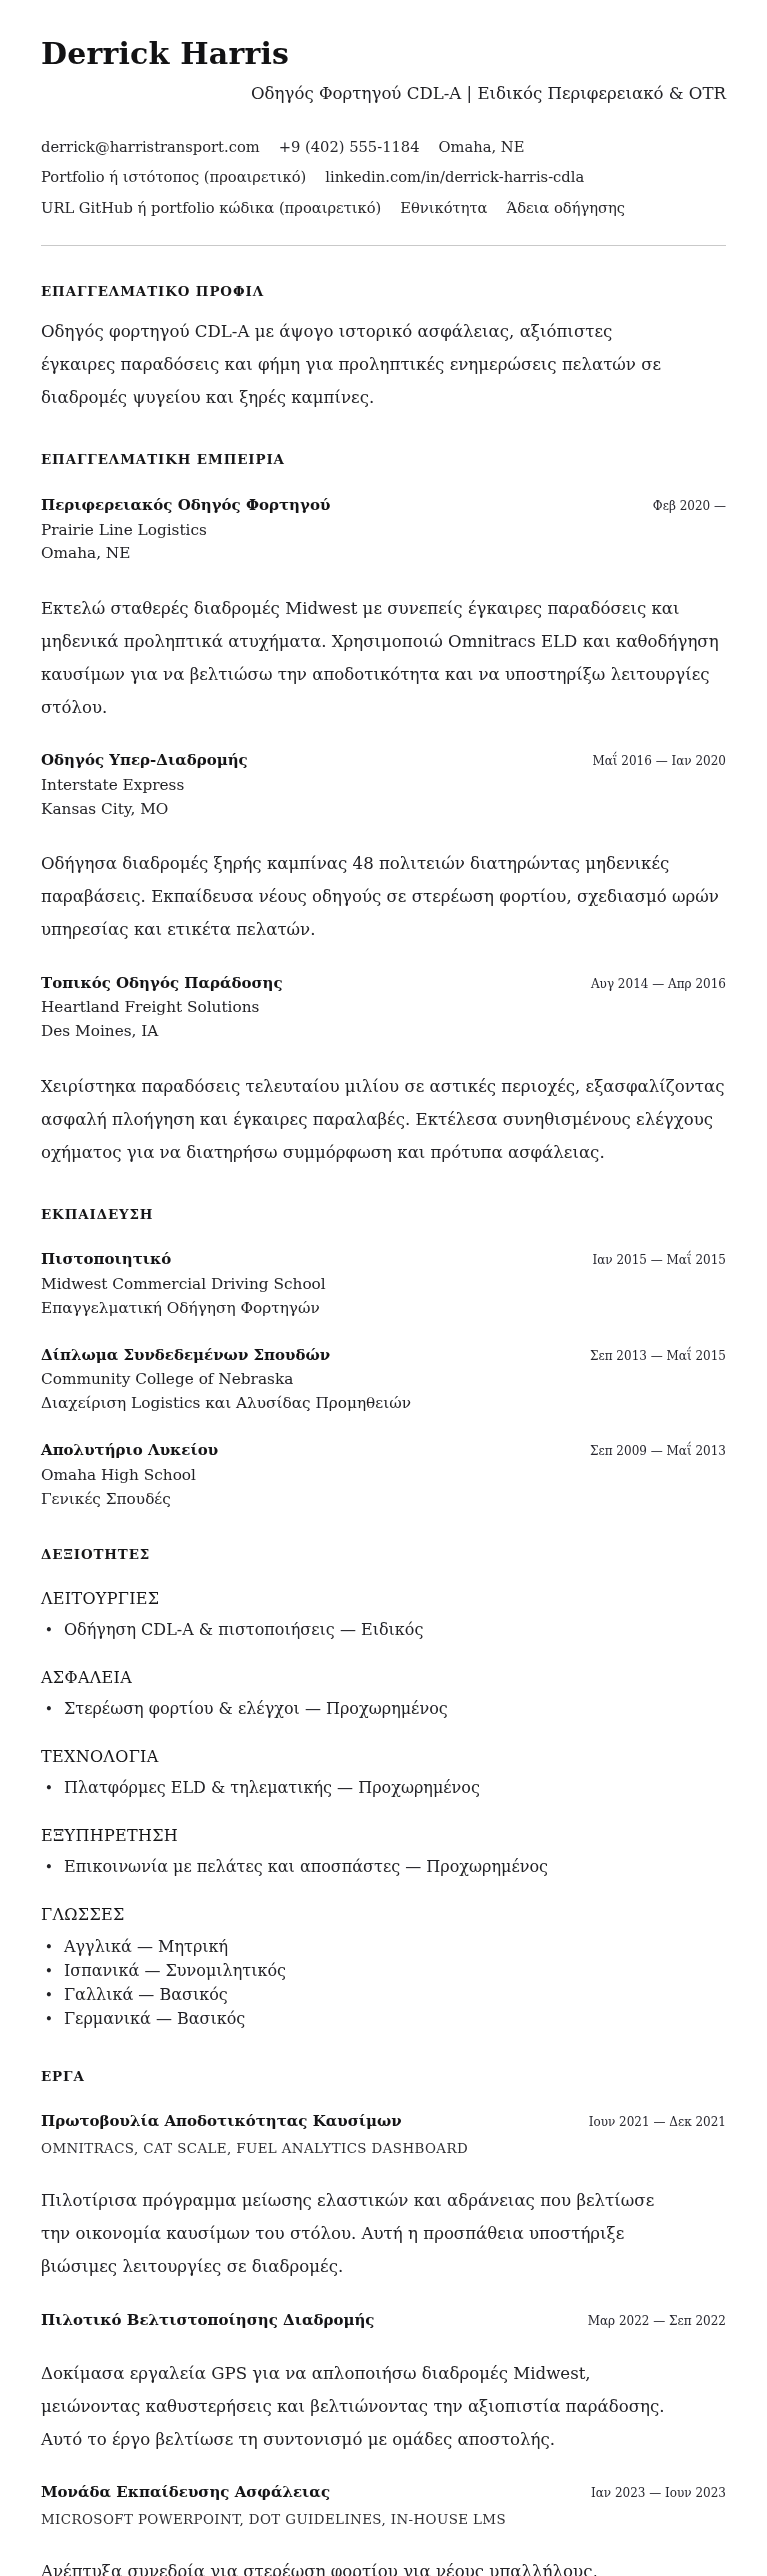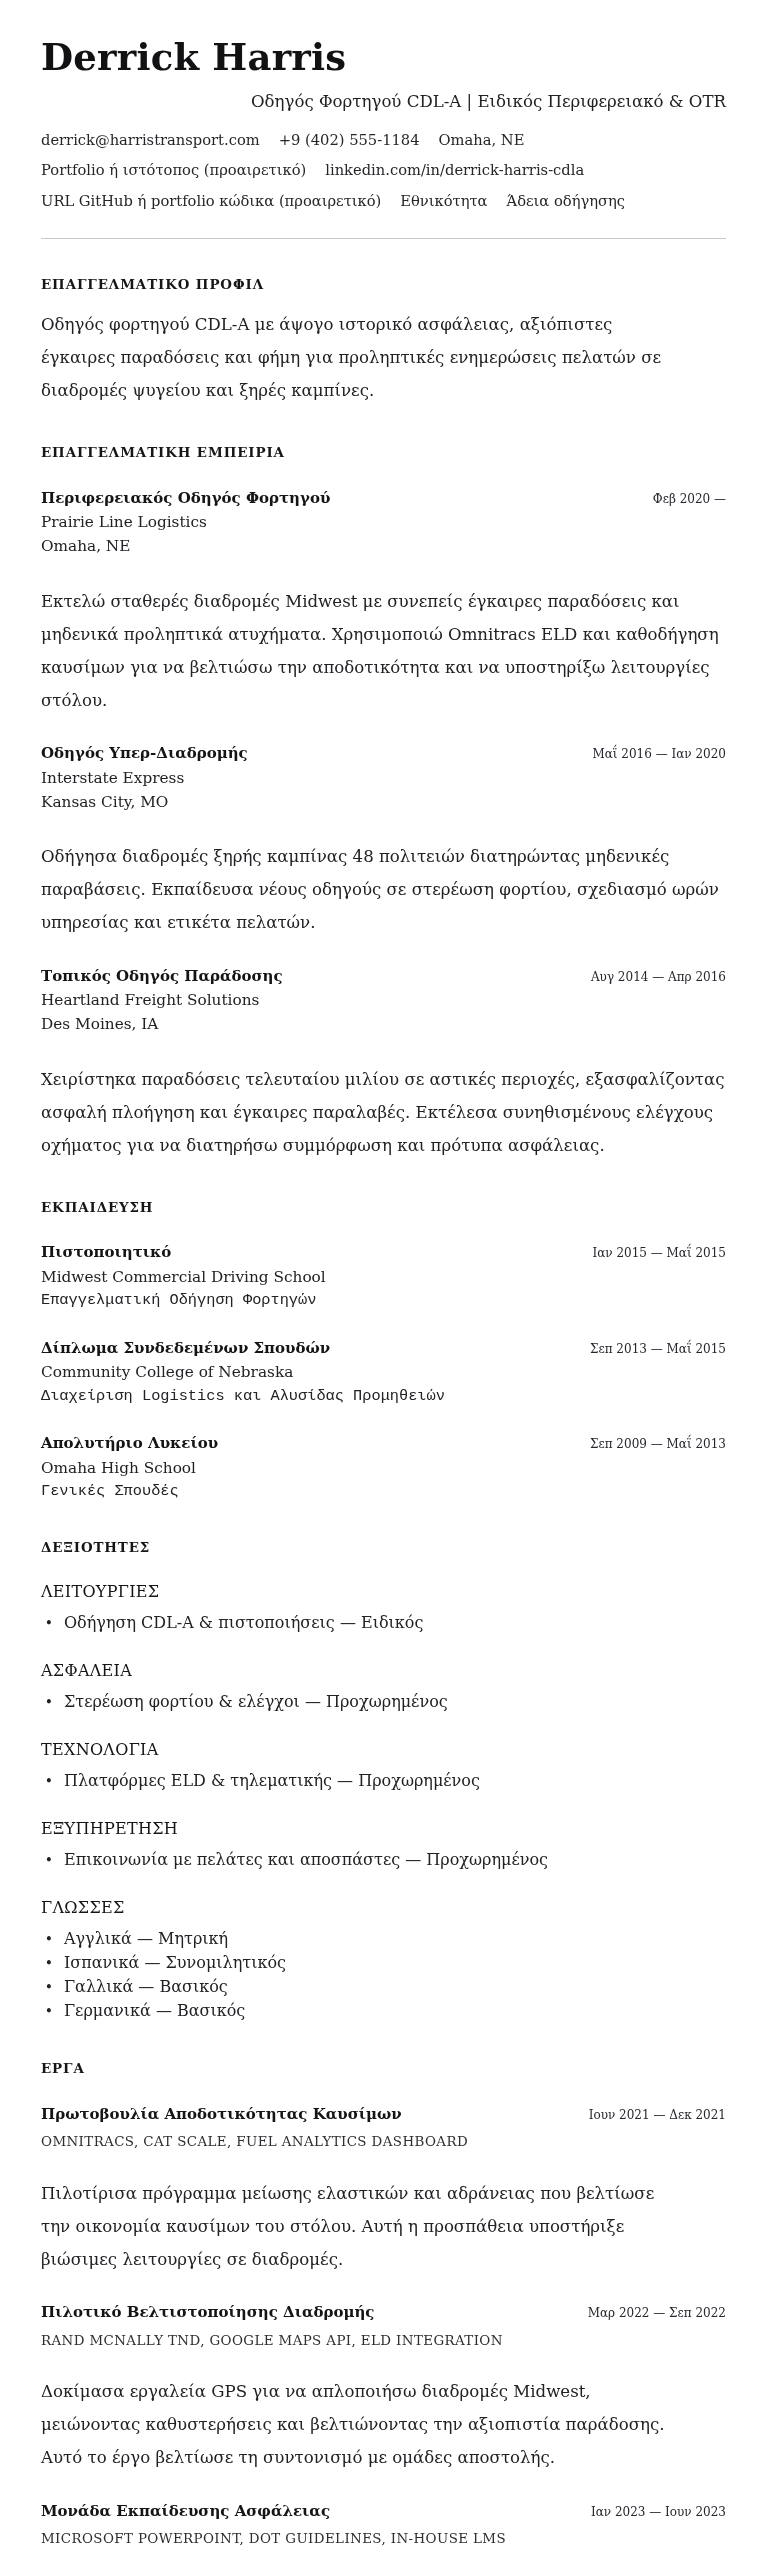--- a/index.html
+++ b/index.html
@@ -7,35 +7,35 @@
     width: 767px;
     min-height: 2576px;
     margin: 0 auto;
     box-sizing: border-box;
     padding: 37px 41px 45px 41px;
     background: #ffffff;
     font-family: "DejaVu Serif", "Liberation Serif", serif;
     color: #1d1d1f;
   }
   .name {
-    font-size: 37px;
+    font-size: 30px;
     font-weight: 700;
     line-height: 1.12;
     letter-spacing: 0.2px;
     color: #121214;
     margin: 0;
   }
   .subtitle {
     margin-top: 12.8px;
     font-size: 16.6px;
     line-height: 1.3;
     color: #222226;
     text-align: right;
   }
-  .contacts { margin-top: 17px; }
+  .contacts { margin-top: 32px; }
   .contact-row {
     display: flex;
     gap: 19px;
     font-size: 14.7px;
     line-height: 19px;
     margin-top: 11.5px;
     color: #26262a;
     flex-wrap: wrap;
   }
   .contact-row:first-child { margin-top: 0; }
@@ -75,21 +75,21 @@
   }
   .entry-date {
     font-size: 12px;
     line-height: 20.5px;
     color: #26262e;
     white-space: nowrap;
   }
   .entry-org { font-size: 15.3px; line-height: 20.5px; margin-top: 3.2px; color: #222226; }
   .entry-loc { font-size: 15.3px; line-height: 20.5px; margin-top: 3.2px; color: #222226; }
   .entry-text { margin-top: 28px; max-width: 685px; }
-  .entry-field { font-size: 15.3px; line-height: 20.5px; margin-top: 3.2px; color: #222226; font-family: Liberation Mono, monospace; }
+  .entry-field { font-size: 15.3px; line-height: 20.5px; margin-top: 3.2px; color: #222226; }
   .tech-line {
     margin-top: 7.7px;
     font-size: 13.4px;
     line-height: 18px;
     letter-spacing: 0.4px;
     color: #2e2e32;
   }
   .proj-text { margin-top: 25.6px; }
   .skill-cat { margin-top: 25.6px; }
   .skill-cat:first-of-type { margin-top: 15.3px; }
@@ -271,21 +271,20 @@
       </div>
       <div class="tech-line">OMNITRACS, CAT SCALE, FUEL ANALYTICS DASHBOARD</div>
       <div class="para proj-text">Πιλοτίρισα πρόγραμμα μείωσης ελαστικών και αδράνειας που βελτίωσε την οικονομία καυσίμων του στόλου. Αυτή η προσπάθεια υποστήριξε βιώσιμες λειτουργίες σε διαδρομές.</div>
     </div>
 
     <div class="entry">
       <div class="entry-head">
         <span class="entry-title">Πιλοτικό Βελτιστοποίησης Διαδρομής</span>
         <span class="entry-date">Μαρ 2022 — Σεπ 2022</span>
       </div>
-      <div class="tech-line">RAND MCNALLY TND, GOOGLE MAPS API, ELD INTEGRATION</div>
       <div class="para proj-text">Δοκίμασα εργαλεία GPS για να απλοποιήσω διαδρομές Midwest, μειώνοντας καθυστερήσεις και βελτιώνοντας την αξιοπιστία παράδοσης. Αυτό το έργο βελτίωσε τη συντονισμό με ομάδες αποστολής.</div>
     </div>
 
     <div class="entry">
       <div class="entry-head">
         <span class="entry-title">Μονάδα Εκπαίδευσης Ασφάλειας</span>
         <span class="entry-date">Ιαν 2023 — Ιουν 2023</span>
       </div>
       <div class="tech-line">MICROSOFT POWERPOINT, DOT GUIDELINES, IN-HOUSE LMS</div>
       <div class="para proj-text">Ανέπτυξα συνεδρία για στερέωση φορτίου για νέους υπαλλήλους, προωθώντας ασφαλέστερες πρακτικές. Αυτή η πρωτοβουλία ενίσχυσε τη συμμόρφωση και την εμπιστοσύνη της ομάδας.</div>

